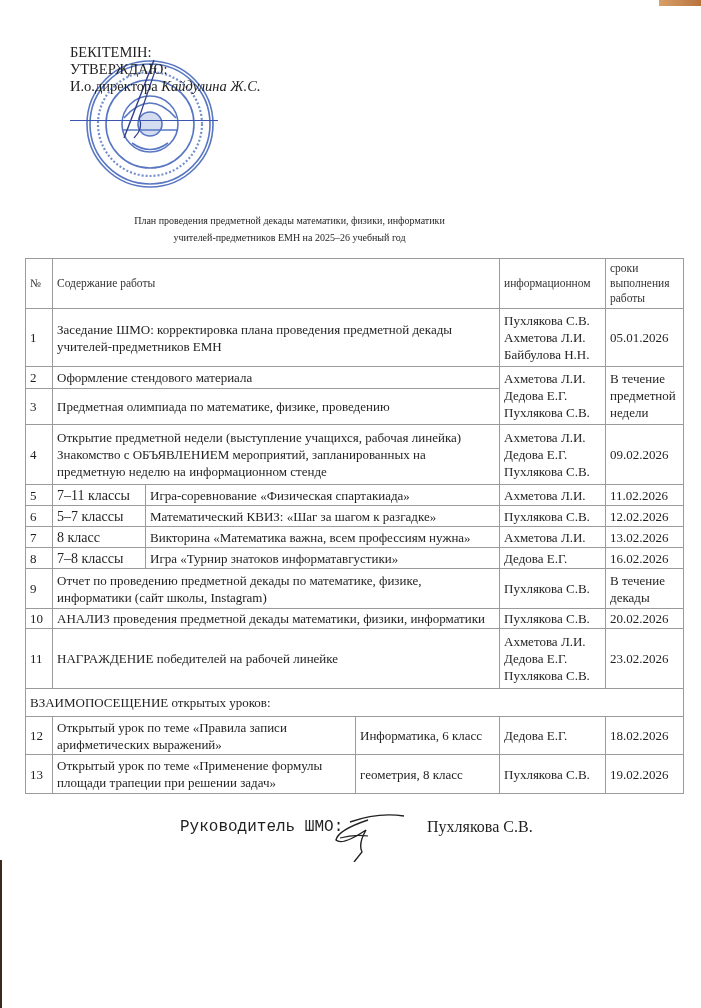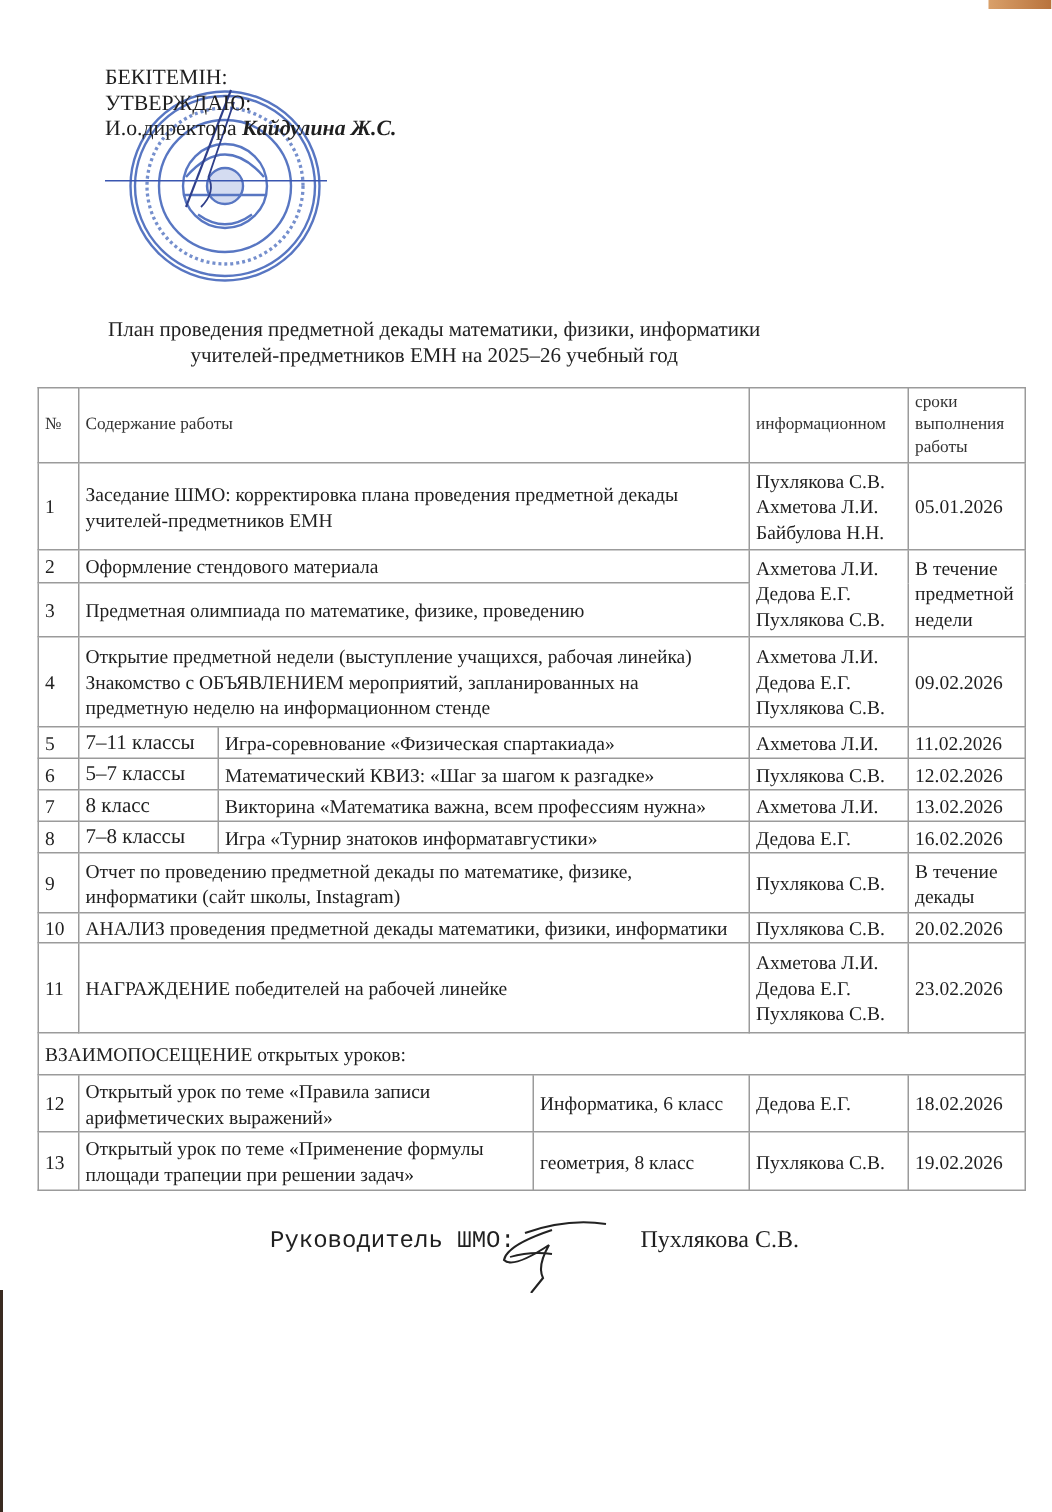--- a/index.html
+++ b/index.html
@@ -12,30 +12,30 @@
     position: absolute; right: 0; top: 0; width: 42px; height: 6px;
     background: linear-gradient(90deg, #d9a06a, #b8733d);
   }
   .left-edge {
     position: absolute; left: 0; top: 860px; width: 2px; height: 148px;
     background: #3a2a20;
   }
   .approval {
     position: absolute; left: 50px; top: 44px; font-size: 14.5px; line-height: 17px; z-index: 2; margin-left: 20px;
   }
-  .approval .director-name { font-style: italic; font-weight: bold; }
+  .approval .director-name { font-style: italic; }
   .stamp {
     position: absolute; left: 84px; top: 58px; width: 132px; height: 132px; z-index: 1;
   }
   .signature-line {
     position: absolute; left: 70px; top: 120px; width: 148px; height: 1px; background: #3a56b0; z-index: 3;
   }
   .title {
     position: absolute; left: 0; width: 579px; top: 212px; text-align: center;
-    font-size: 14px; line-height: 17px;
+    font-size: 10px; line-height: 17px;
   }
   table.plan {
     position: absolute; left: 25px; top: 258px; width: 658px;
     border-collapse: collapse; font-size: 13px; line-height: 17px; table-layout: fixed;
   }
   table.plan td, table.plan th {
     border: 1px solid #9b9b9b; padding: 1px 4px; vertical-align: middle; font-weight: normal;
   }
   .c { text-align: left; }
   .hdr { font-size: 11.5px; line-height: 15px; color: #333; }

